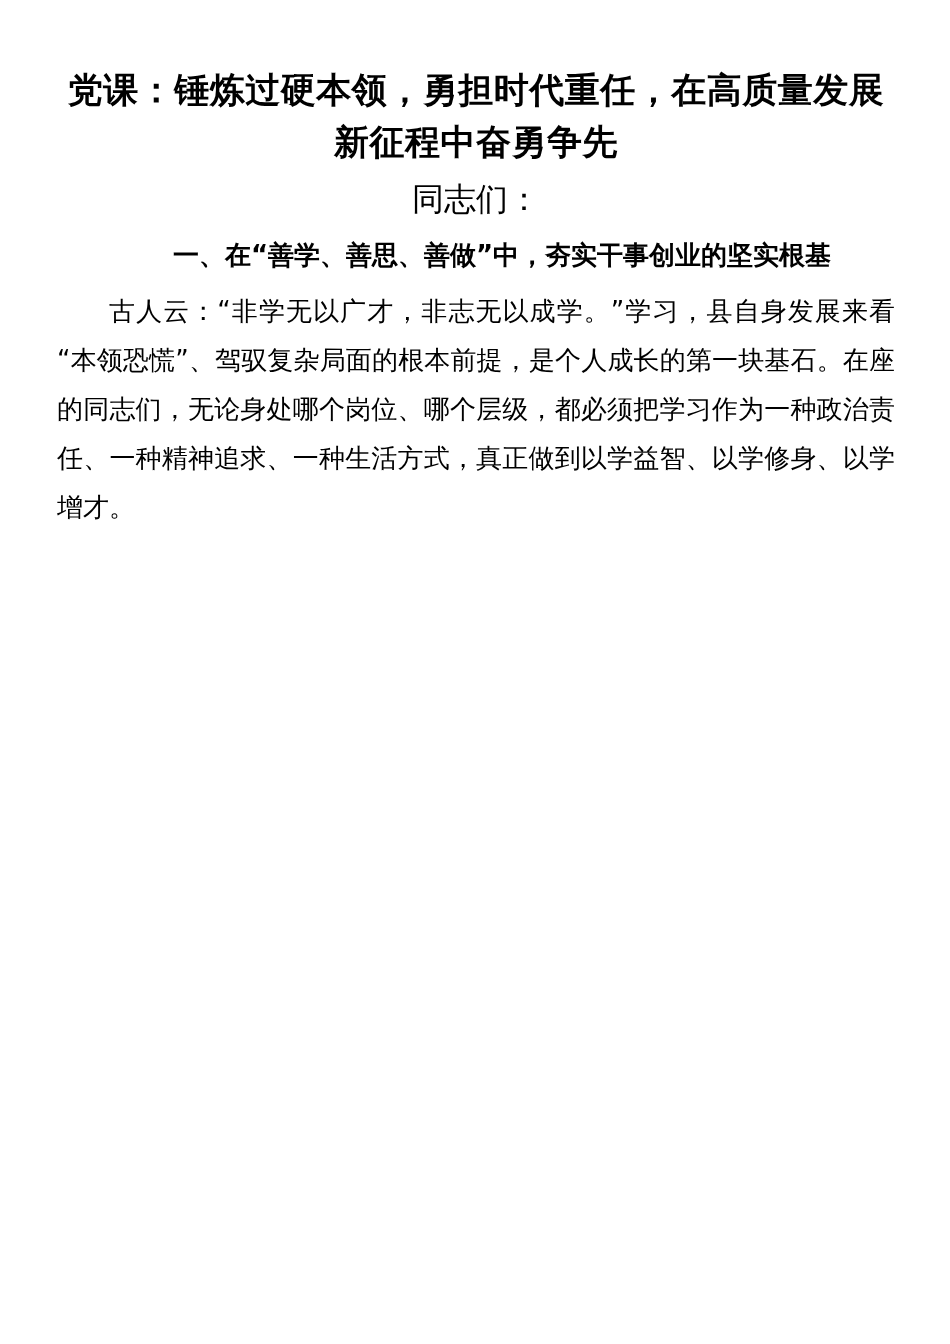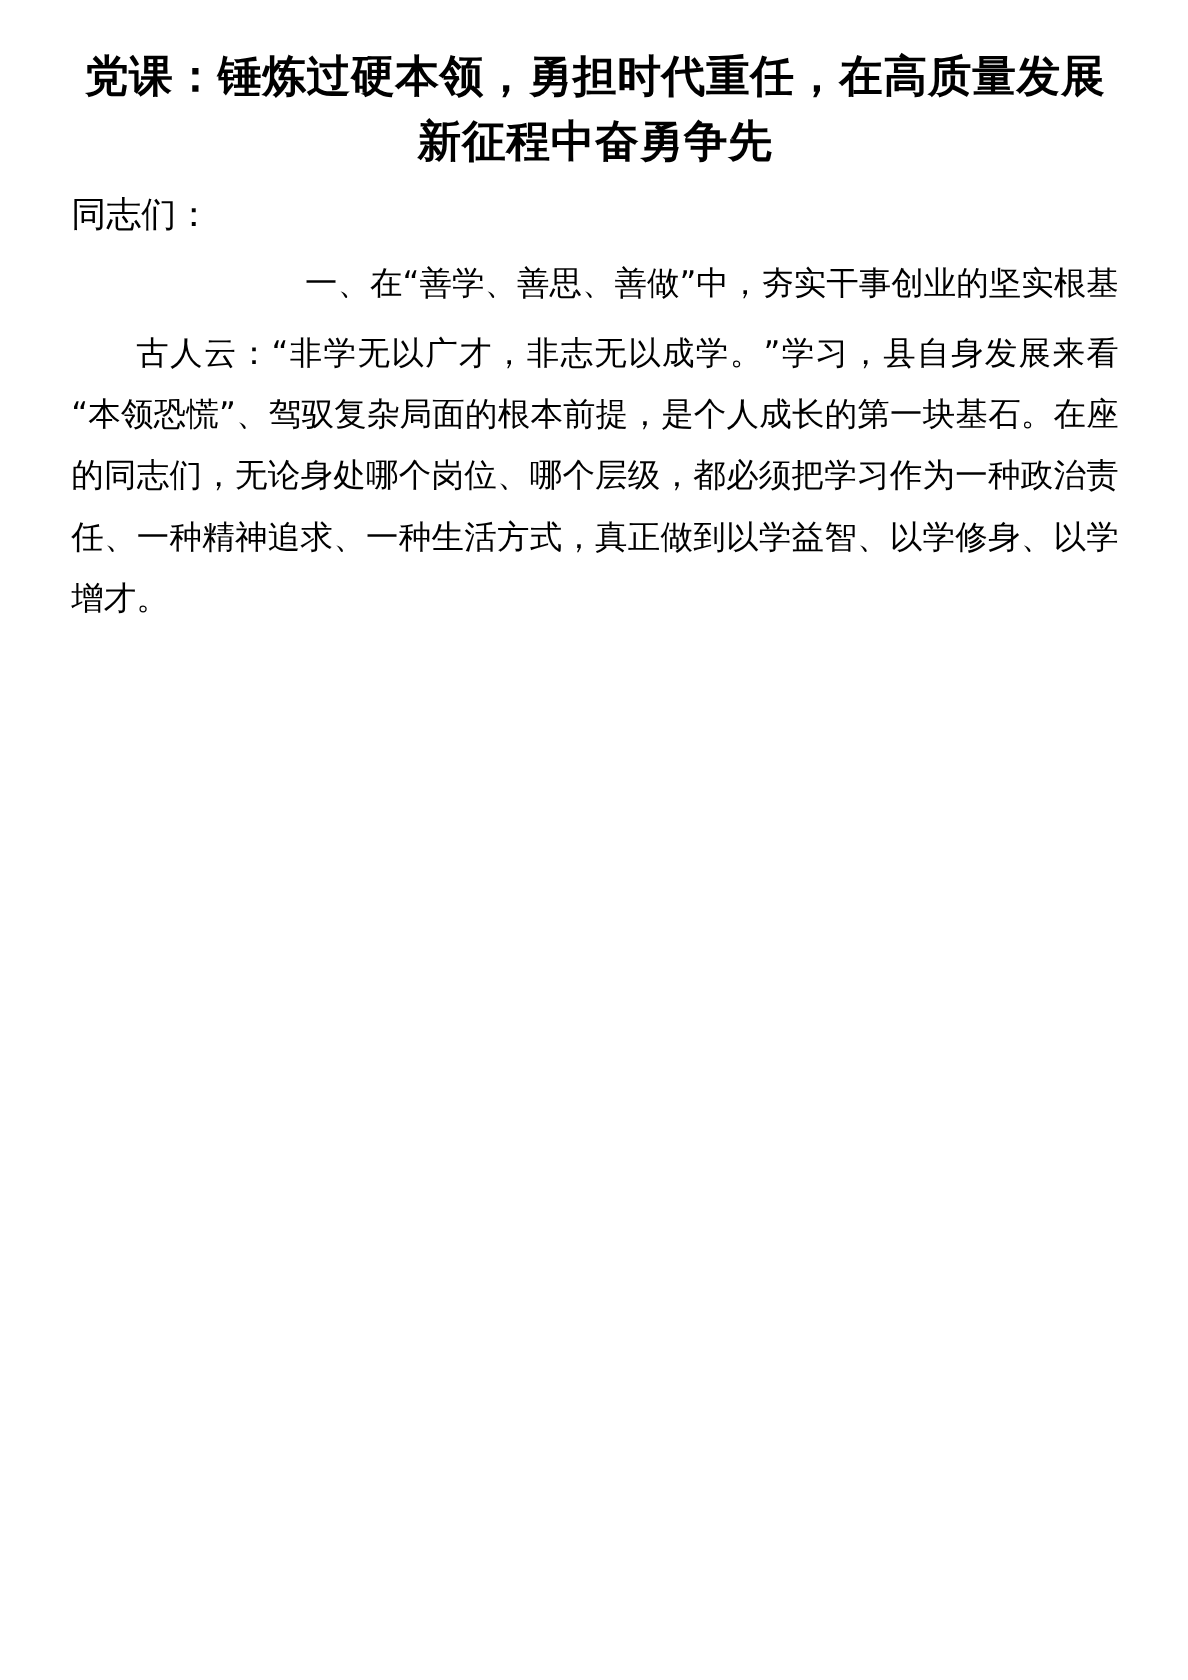--- a/index.html
+++ b/index.html
@@ -11,49 +11,49 @@
     width: 950px;
     height: 1344px;
     color: #000000;
     font-family: "DejaVu Sans", "Liberation Sans", sans-serif;
     overflow: hidden;
   }
   .page {
     box-sizing: border-box;
     width: 950px;
     height: 1344px;
-    padding: 36px 55px 0 57px;
+    padding: 64px 55px 0 57px;
     background: #ffffff;
     overflow: hidden;
   }
   .doc-title {
     font-size: 35px;
     font-weight: bold;
     line-height: 52px;
     text-align: center;
     margin: 0 0 7px 0;
     letter-spacing: 0.5px;
   }
   .salutation {
-    font-size: 28px;
+    font-size: 32px;
     line-height: 49px;
     margin: 0;
-    text-align: left;
+    text-align: center;
   }
   .para {
     font-size: 26px;
     line-height: 49px;
     text-align: justify;
     text-justify: inter-ideograph;
     text-indent: 2em;
     margin: 7px 0 0 0;
   }
   .para.heading {
-    font-weight: normal;
-    text-align: right;
+    font-weight: bold;
+    text-align: center;
   }
 </style>
 </head>
 <body>
 
 <div class="page">
 
   <h1 class="doc-title">党课：锤炼过硬本领，勇担时代重任，在高质量发展新征程中奋勇争先</h1>
 
   <p class="salutation">同志们：</p>

